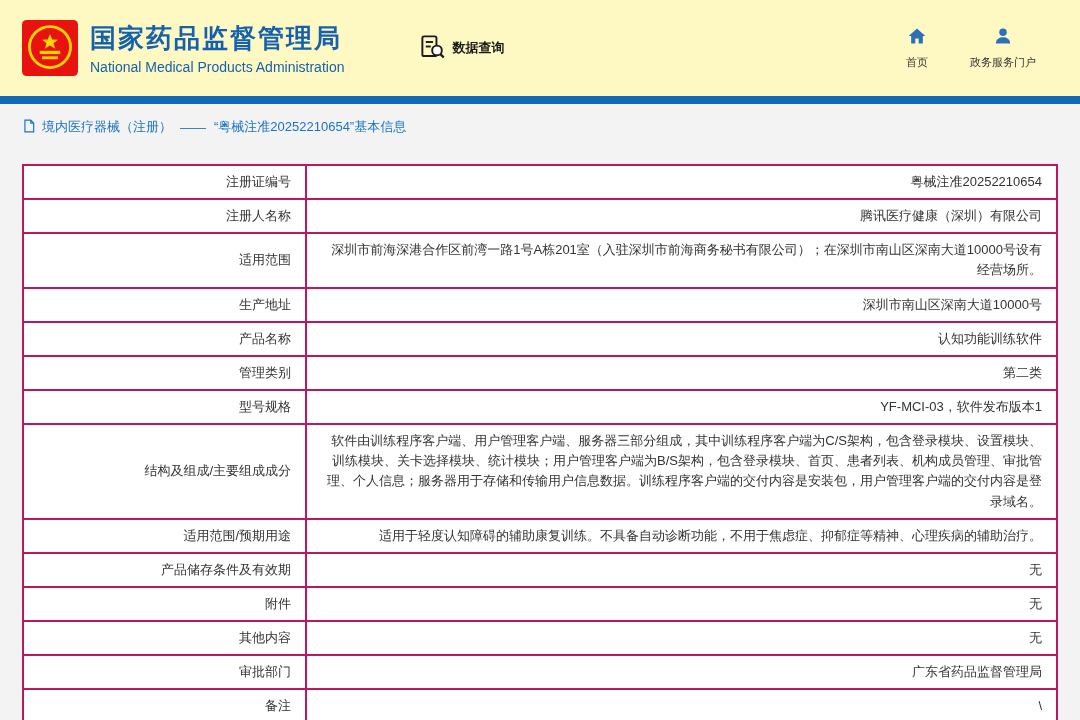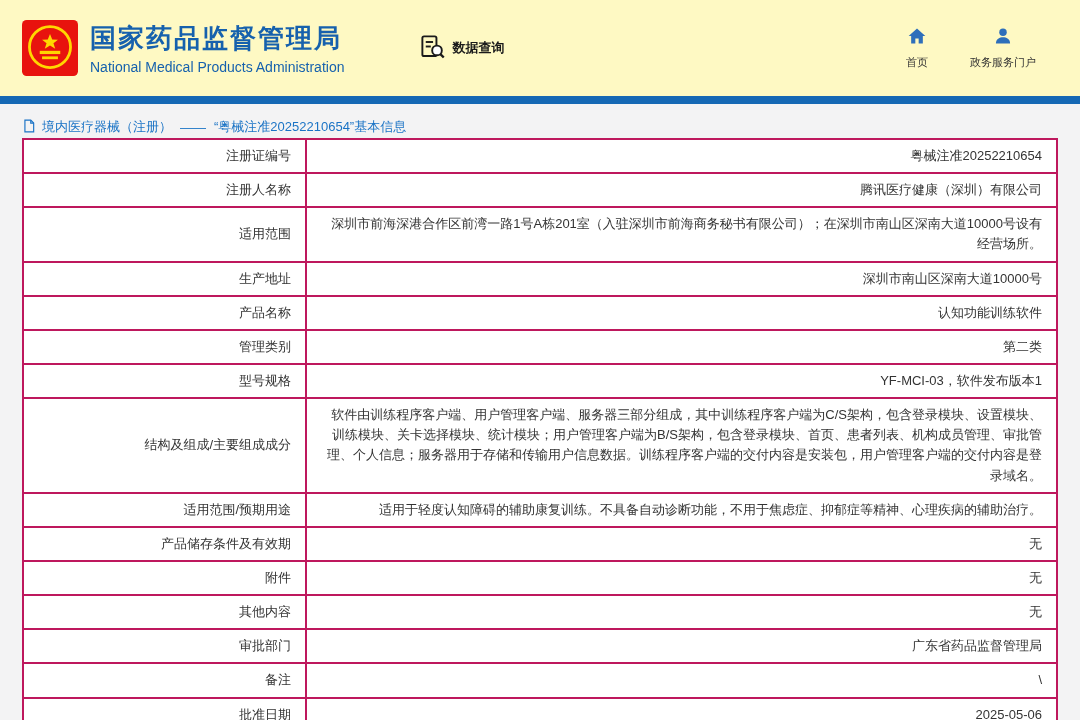--- a/index.html
+++ b/index.html
@@ -64,21 +64,21 @@
   .accent-bar { height:8px; background:#1568b4; }
 
   
   .content { padding:14px 22px 0 22px; }
   .breadcrumb {
     display:flex;
     align-items:center;
     gap:6px;
     font-size:13px;
     color:#1a73c5;
-    margin-bottom:2px;
+    margin-bottom:28px;
   }
   .breadcrumb .crumb-sep { margin:0 2px; }
   .breadcrumb .crumb-link { cursor:pointer; }
 
   table.info-table {
     width:1036px;
     border-collapse:collapse;
     background:#ffffff;
     table-layout:fixed;
   }

